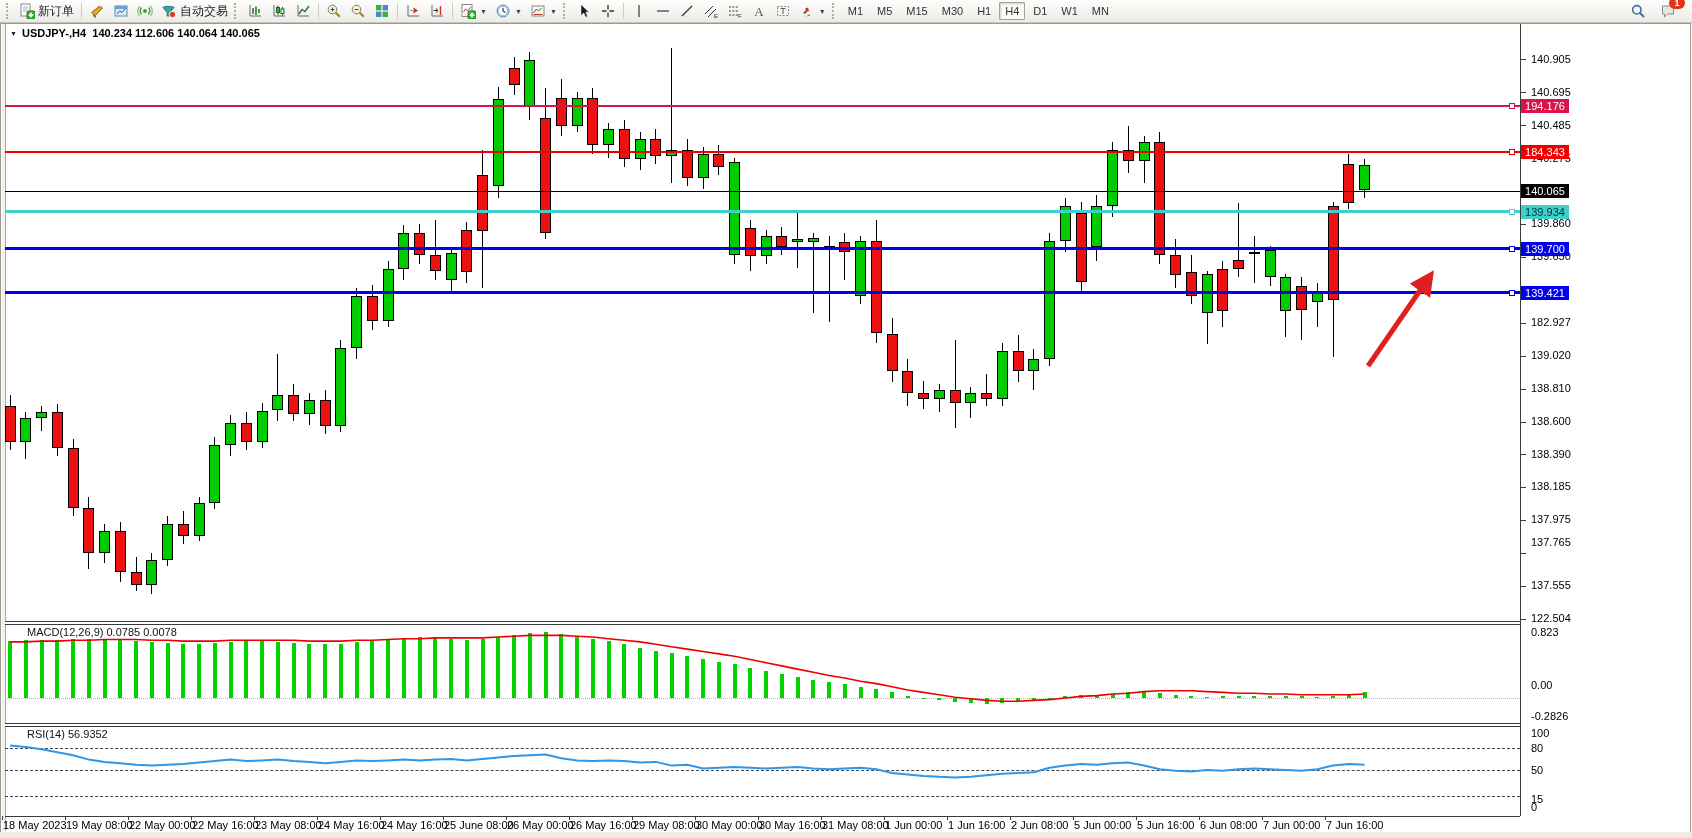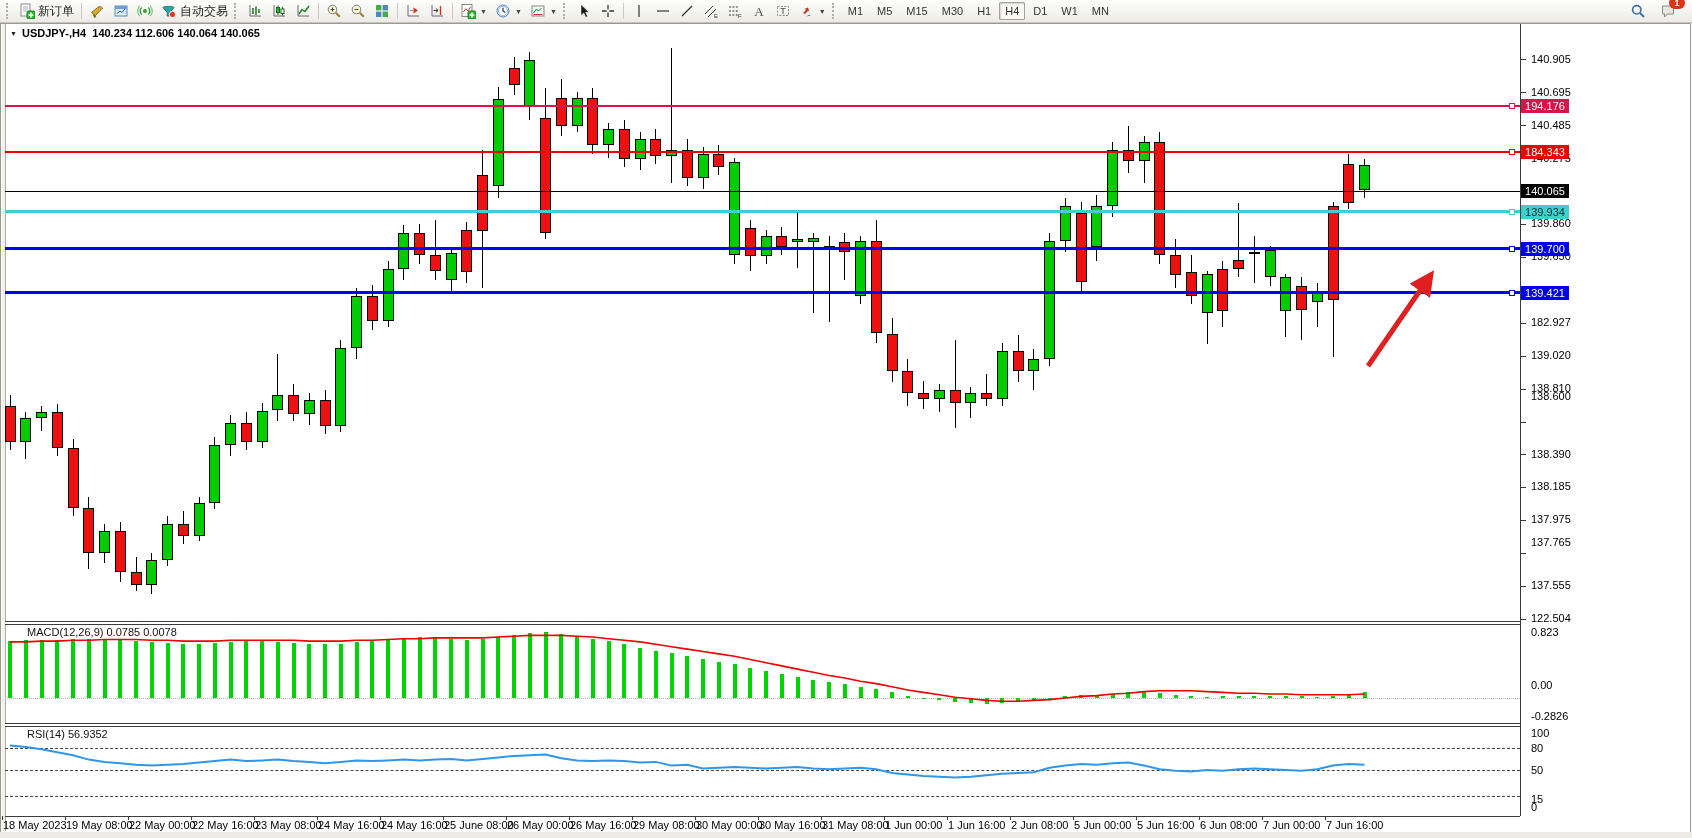--- a/index.html
+++ b/index.html
@@ -616,21 +616,21 @@
       <div class="plabel" style="top: 217px;">139.860</div>
       <div class="ptick" style="top: 256.5px;"></div>
       <div class="plabel" style="top: 250px;">139.650</div>
       <div class="ptick" style="top: 322.5px;"></div>
       <div class="plabel" style="top: 316px;">182.927</div>
       <div class="ptick" style="top: 355.5px;"></div>
       <div class="plabel" style="top: 349px;">139.020</div>
       <div class="ptick" style="top: 388.5px;"></div>
       <div class="plabel" style="top: 382px;">138.810</div>
       <div class="ptick" style="top: 421.5px;"></div>
-      <div class="plabel" style="top: 390px;">138.600</div>
+      <div class="plabel" style="top: 415px;">138.600</div>
       <div class="ptick" style="top: 454.4px;"></div>
       <div class="plabel" style="top: 447.9px;">138.390</div>
       <div class="ptick" style="top: 486.6px;"></div>
       <div class="plabel" style="top: 480.1px;">138.185</div>
       <div class="ptick" style="top: 519.6px;"></div>
       <div class="plabel" style="top: 513.1px;">137.975</div>
       <div class="ptick" style="top: 552.6px;"></div>
       <div class="plabel" style="top: 536px;">137.765</div>
       <div class="ptick" style="top: 585.6px;"></div>
       <div class="plabel" style="top: 579.1px;">137.555</div>

